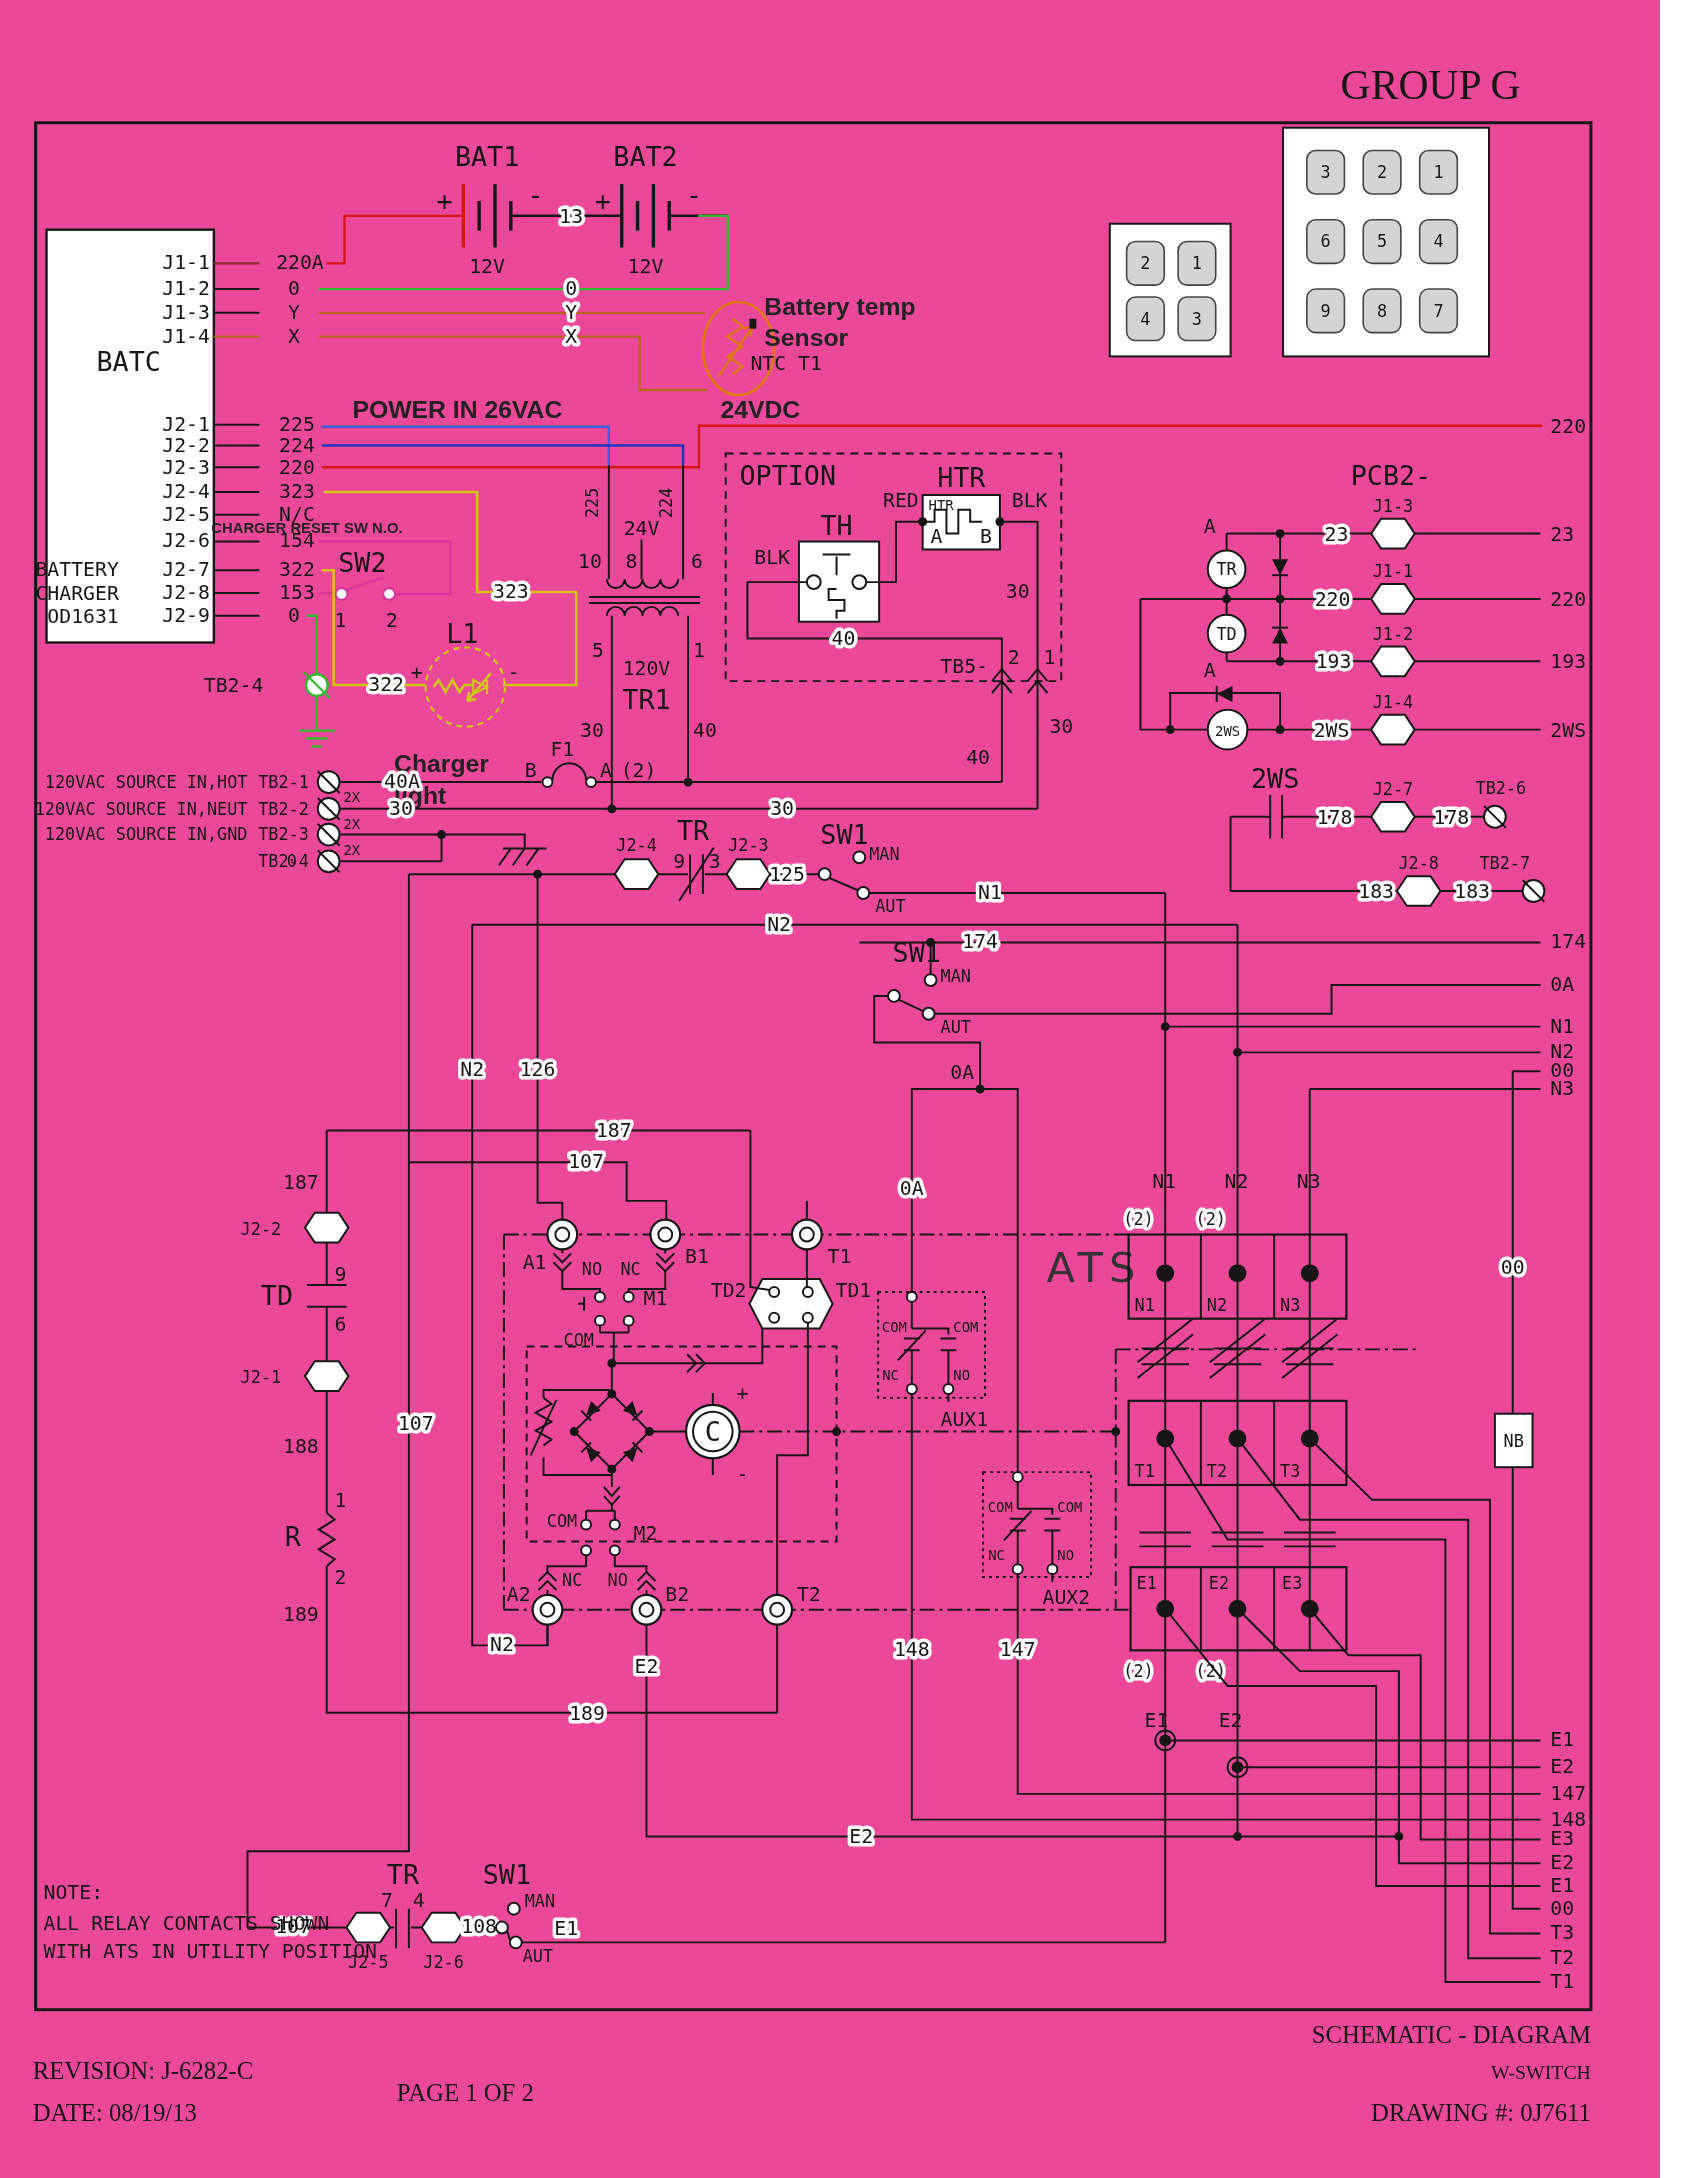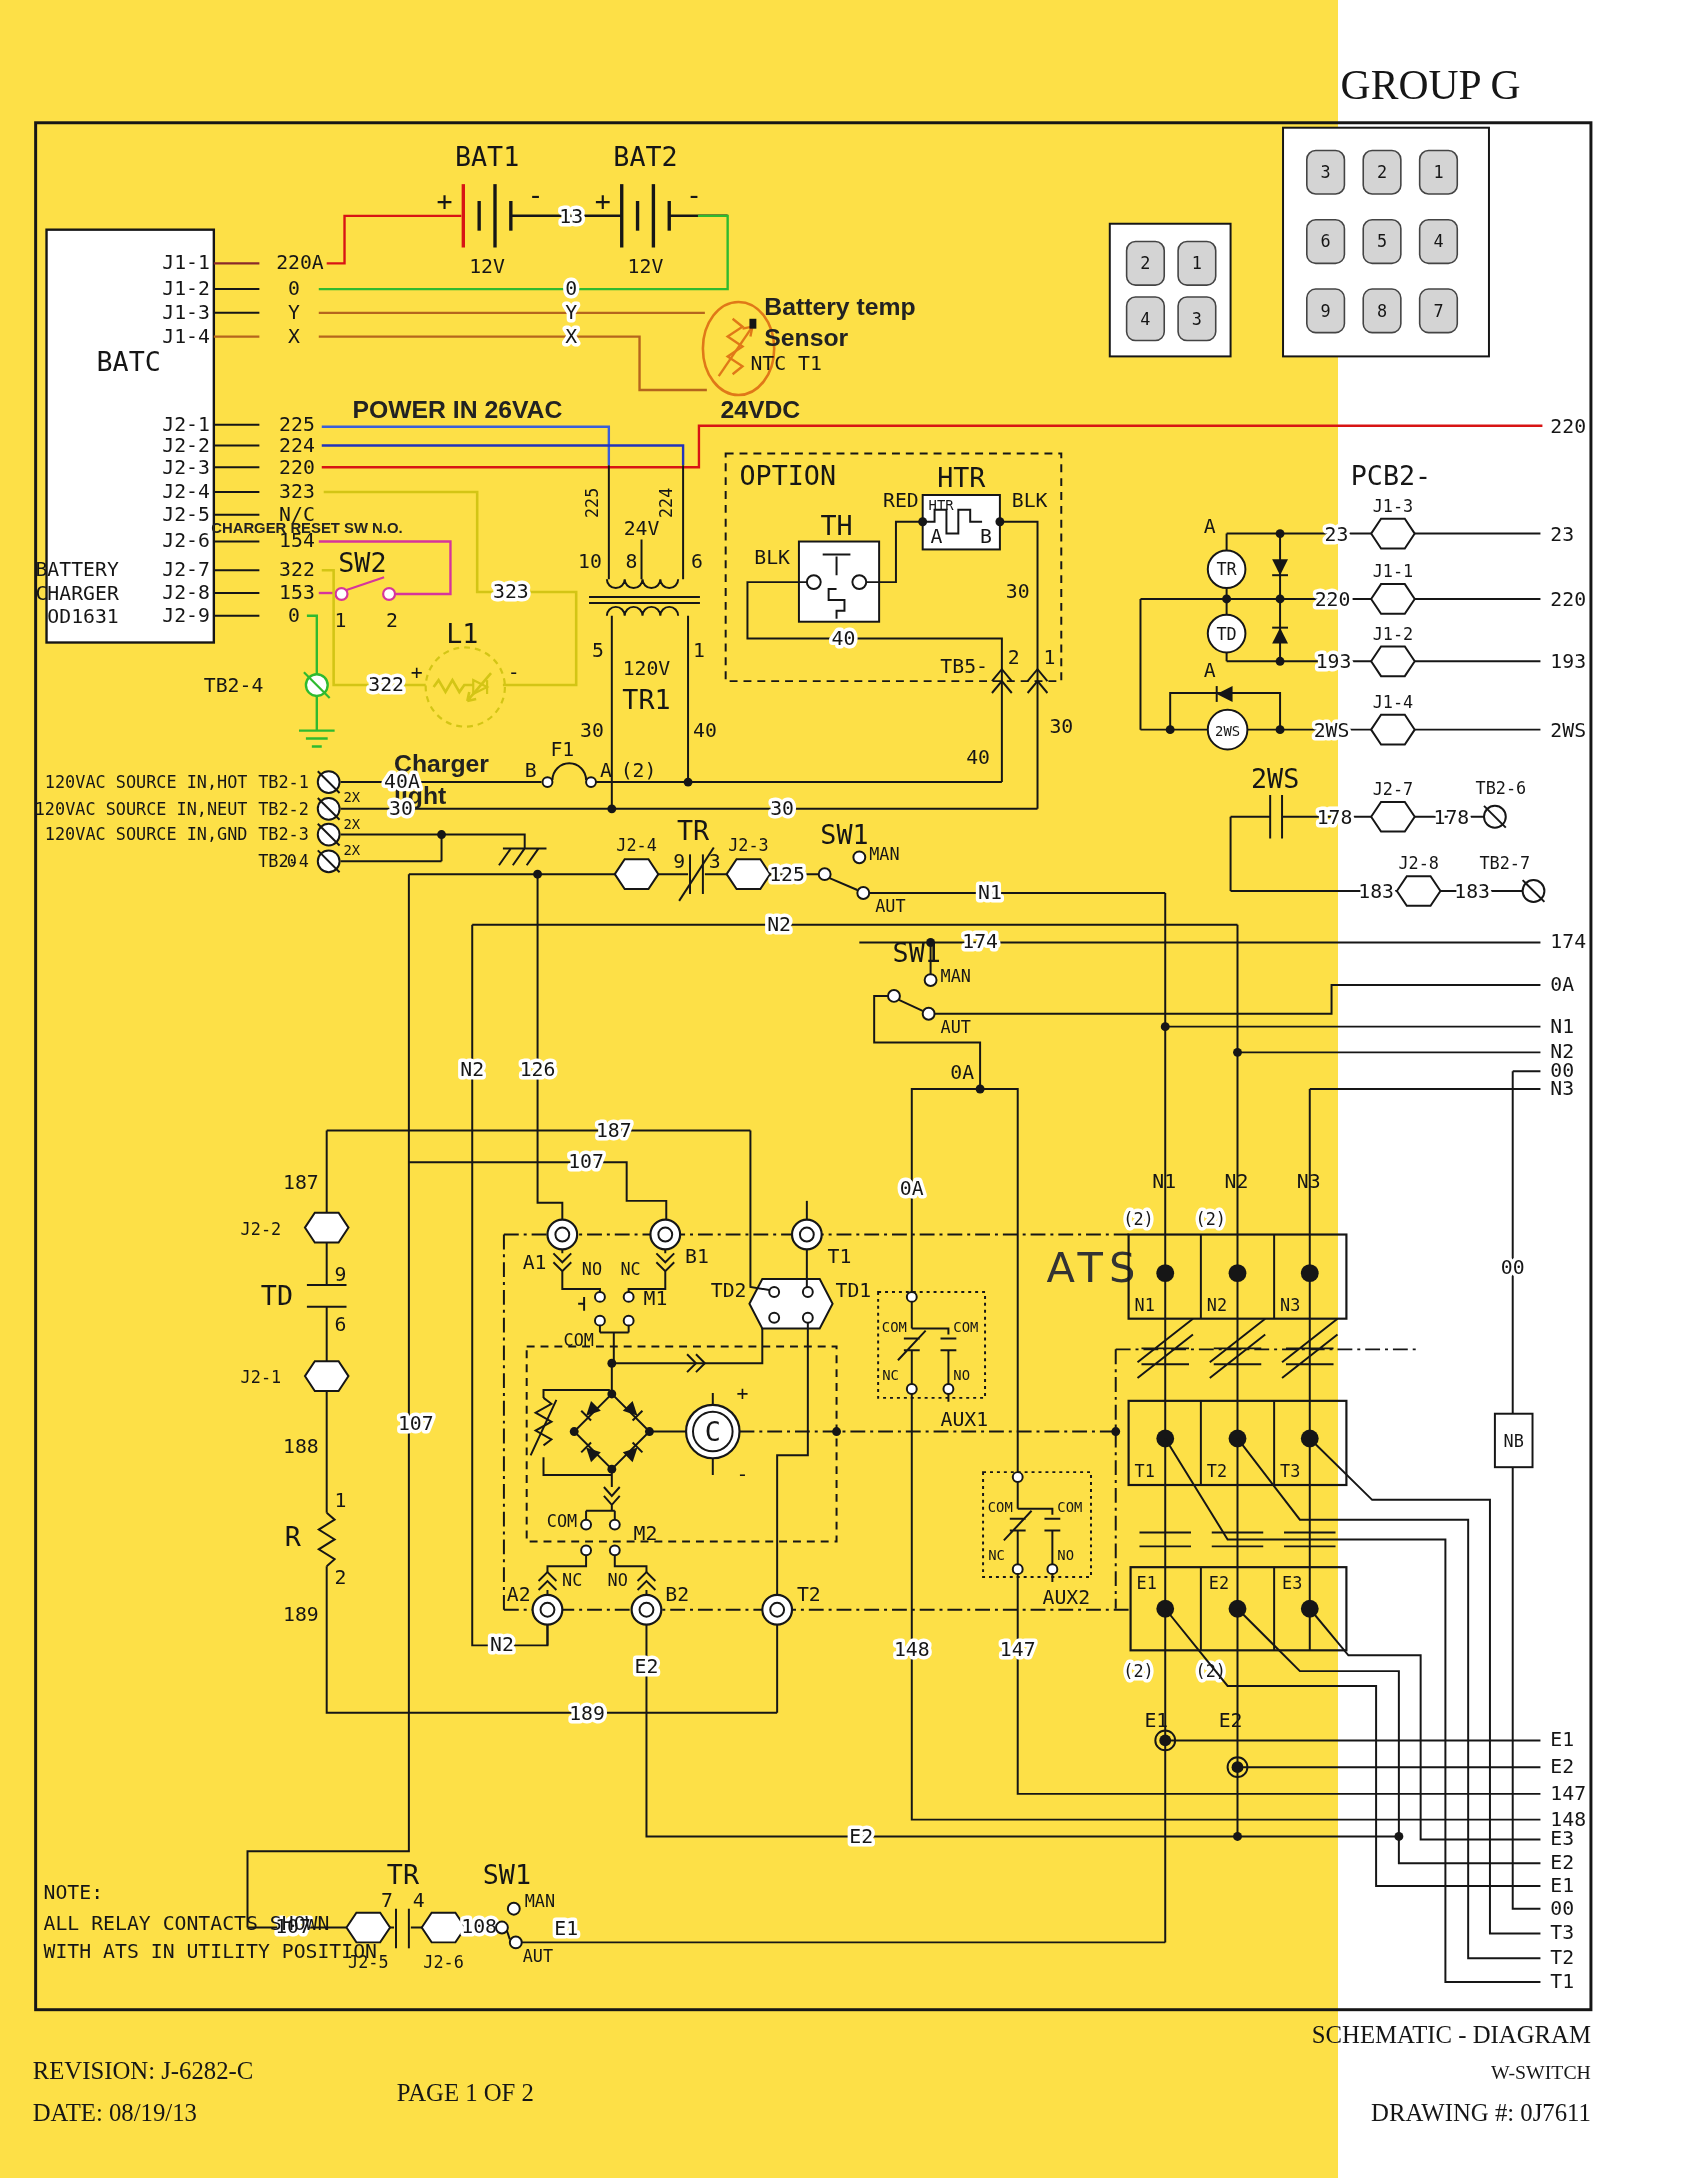--- a/index.html
+++ b/index.html
@@ -1,16 +1,16 @@
 <!DOCTYPE html>
 <html><head>
 <meta charset="utf-8">
 <style>
   html,body{margin:0;padding:0;background:#fff;}
-  #page{width:1338px;height:2178px;position:relative;background:#fde047;text-align:center;}
+  #page{width:1660px;height:2178px;position:relative;background:#ec4899;text-align:center;}
   svg{display:block;}
   text{fill:#161616;}
   .ml{font:17px "DejaVu Sans Mono","Liberation Mono",monospace;}
   .ms{font:14px "DejaVu Sans Mono","Liberation Mono",monospace;}
   .mb{font:20px "DejaVu Sans Mono","Liberation Mono",monospace;}
   .big{font:27px "DejaVu Sans Mono","Liberation Mono",monospace;}
   .hl{paint-order:stroke;stroke:#fff;stroke-width:7px;stroke-linejoin:round;}
   .bs{font:700 25px "Liberation Sans","DejaVu Sans",sans-serif;fill:#222;}
   .bs2{font:700 15px "Liberation Sans","DejaVu Sans",sans-serif;fill:#222;}
   .sf{font:42px "Liberation Serif","DejaVu Serif",serif;}

